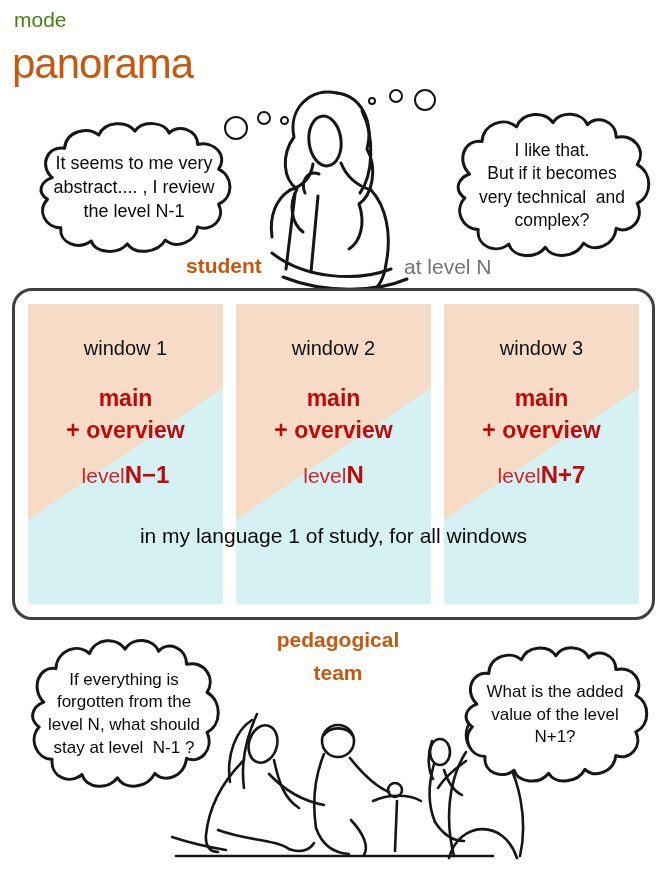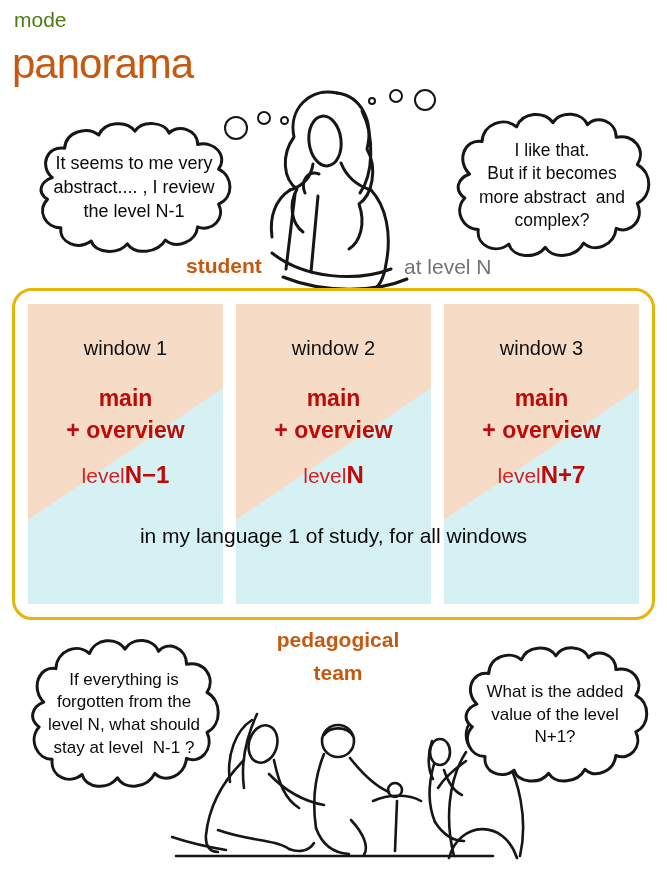--- a/index.html
+++ b/index.html
@@ -30,21 +30,21 @@
 
   
   .student-label{position:absolute;left:186px;top:254px;font-size:21px;font-weight:bold;color:#c5590f;z-index:4;}
   .at-level{position:absolute;left:404px;top:255px;font-size:21px;color:#737373;z-index:4;}
   .team-label{position:absolute;left:238px;top:624px;width:200px;text-align:center;
     font-size:21px;font-weight:bold;color:#c5590f;line-height:1.55;z-index:4;}
 
   
   .panel{
     position:absolute;left:12px;top:288px;width:643px;height:332px;box-sizing:border-box;
-    background:#fff;border:3px solid #eab308;border-radius:20px;
+    background:#fff;border:3px solid #404040;border-radius:20px;
     display:flex;gap:13px;padding:13px;z-index:2;
   }
   .window{flex:1;position:relative;background:#d6f1f4;overflow:hidden;}
   .wedge{position:absolute;inset:0;background:#f6dcc7;clip-path:polygon(0 0,100% 0,100% 28%,0 72%);}
   .win-content{position:relative;text-align:center;padding-top:33px;}
   .win-title{font-size:20px;color:#101010;}
   .win-main{margin-top:23px;font-weight:bold;font-size:23px;color:#bf0a0a;line-height:1.38;}
   .win-level{margin-top:15px;font-size:21px;color:#d42222;}
   .win-level b{font-size:24px;color:#bf0a0a;}
   .panel-caption{
@@ -104,21 +104,21 @@
     </div>
   </div>
 
   <div class="cloud" style="left:437px;top:107px;width:230px;height:157px;">
     <svg viewBox="0 0 240 150" preserveAspectRatio="none">
         <use href="#cloud-shape"></use>
       </svg>
     <div class="cloud-text" style="font-size:17.5px;">
       <span>I like that.</span>
       <span>But if it becomes</span>
-      <span>more abstract  and</span>
+      <span>very technical  and</span>
       <span>complex?</span>
     </div>
   </div>
 
   <div class="student-label">student</div>
   <div class="at-level">at level N</div>
 
   <div class="panel">
 
     <div class="window">

